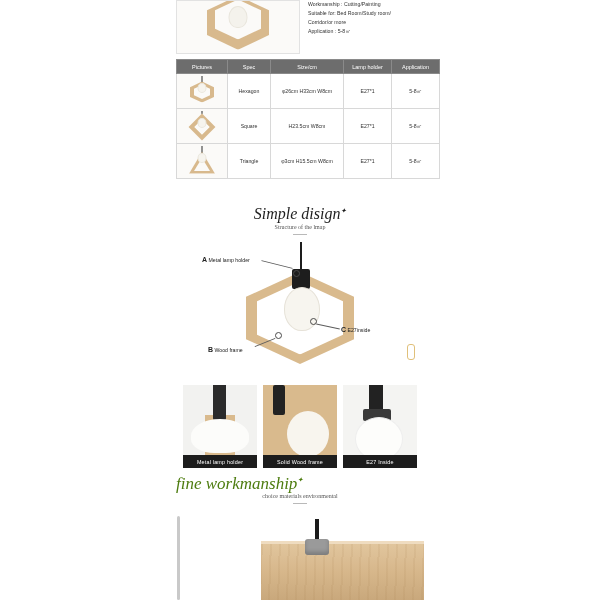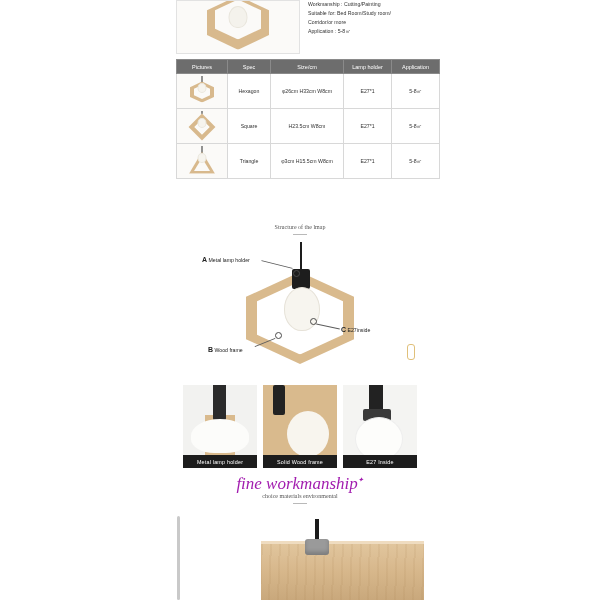--- a/index.html
+++ b/index.html
@@ -376,25 +376,25 @@
   .c3rod { position:absolute; left:26px; top:-2px; width:14px; height:30px; background:#222; border-radius:2px;}
   .c3cap { position:absolute; left:20px; top:24px; width:28px; height:12px; background:#3a3a3a; border-radius:2px;}
   .c3bulb { position:absolute; left:12px; top:32px; width:46px; height:42px; background:#fdfdfb; border-radius:50%; border:1px solid #eee;}
 
   
   .fw-title {
     position: absolute;
     left: 176px;
     top: 474px;
     width: 248px;
-    text-align: center;
+    text-align: left;
     font-family: "Liberation Serif", serif;
     font-style: italic;
     font-size: 17px;
-    color: #a21caf;
+    color: #4d7c0f;
   }
   .fw-title .star { font-size: 7px; vertical-align: super; }
   .fw-sub {
     position: absolute;
     left: 176px;
     top: 493px;
     width: 248px;
     text-align: center;
     font-family: "Liberation Serif", serif;
     font-size: 6px;
@@ -544,20 +544,23 @@
         </td>
         <td>Triangle</td>
         <td>φ3cm  H15.5cm  W8cm</td>
         <td>E27*1</td>
         <td>5-8㎡</td>
       </tr>
     </tbody>
   </table>
 
 
+  <div class="sd-title">
+    <span>Simple disign</span><span class="star">✦</span>
+  </div>
   <div class="sd-sub">Structure of the lmap</div>
   <div class="sd-rule"></div>
 
   <div class="diagram">
     <div class="d-cord"></div>
     <div class="d-hex"></div>
     <div class="d-holder"></div>
     <div class="d-bulb">
       <div class="d-filament"></div>
     </div>

